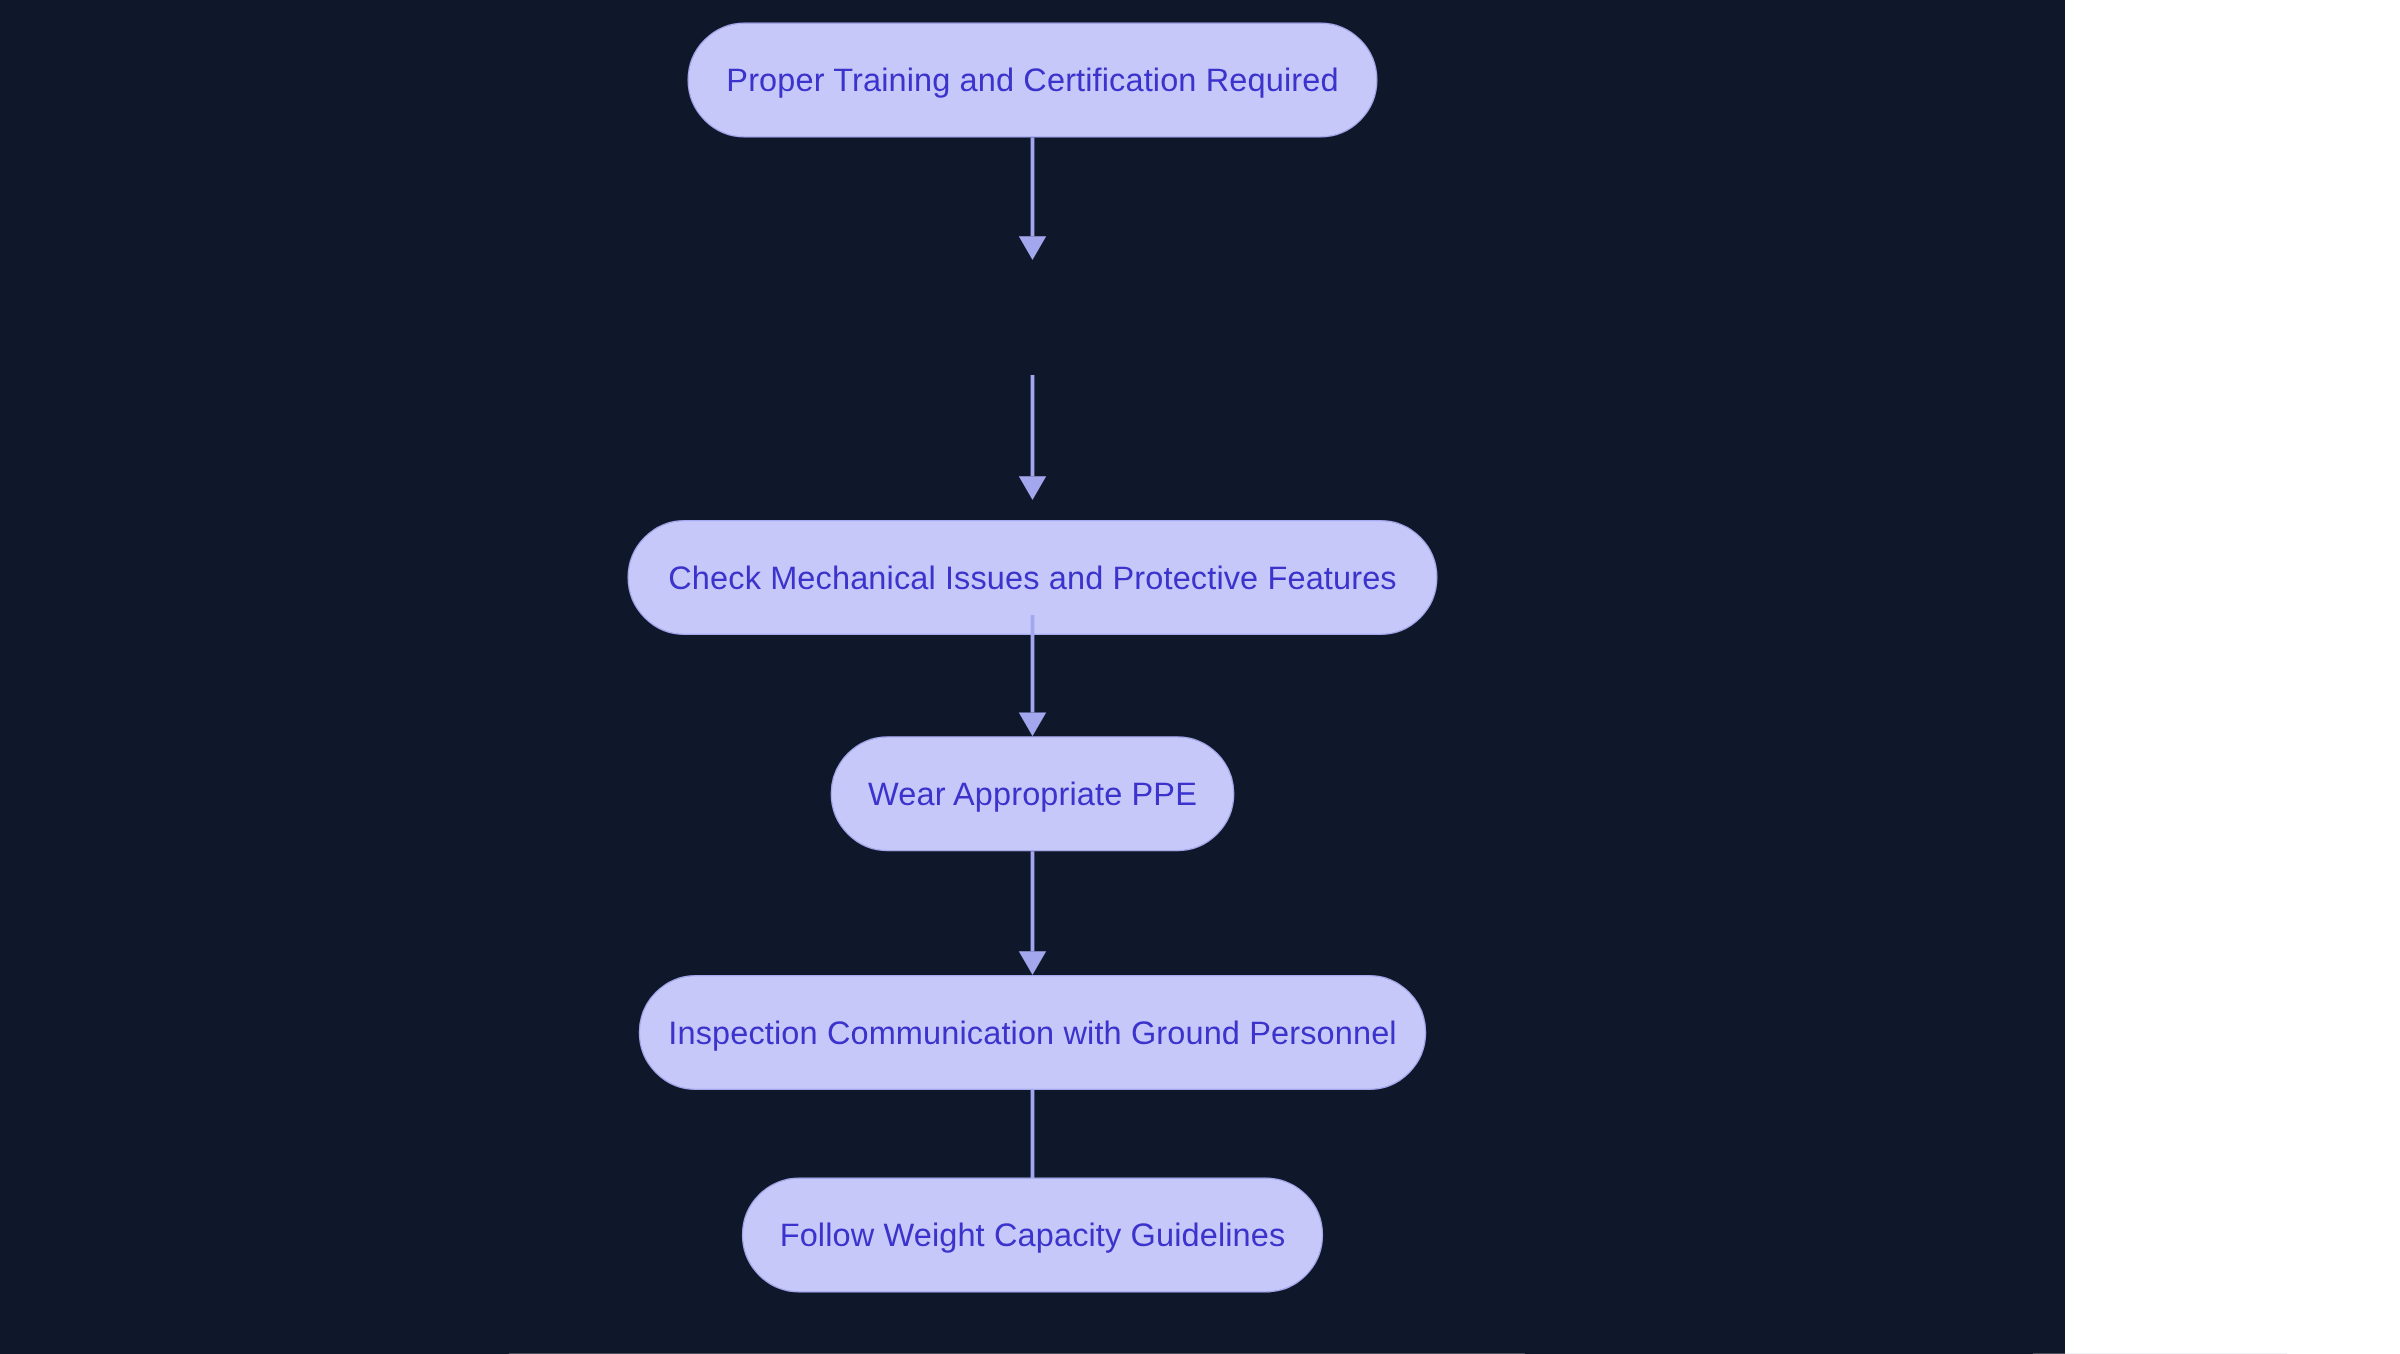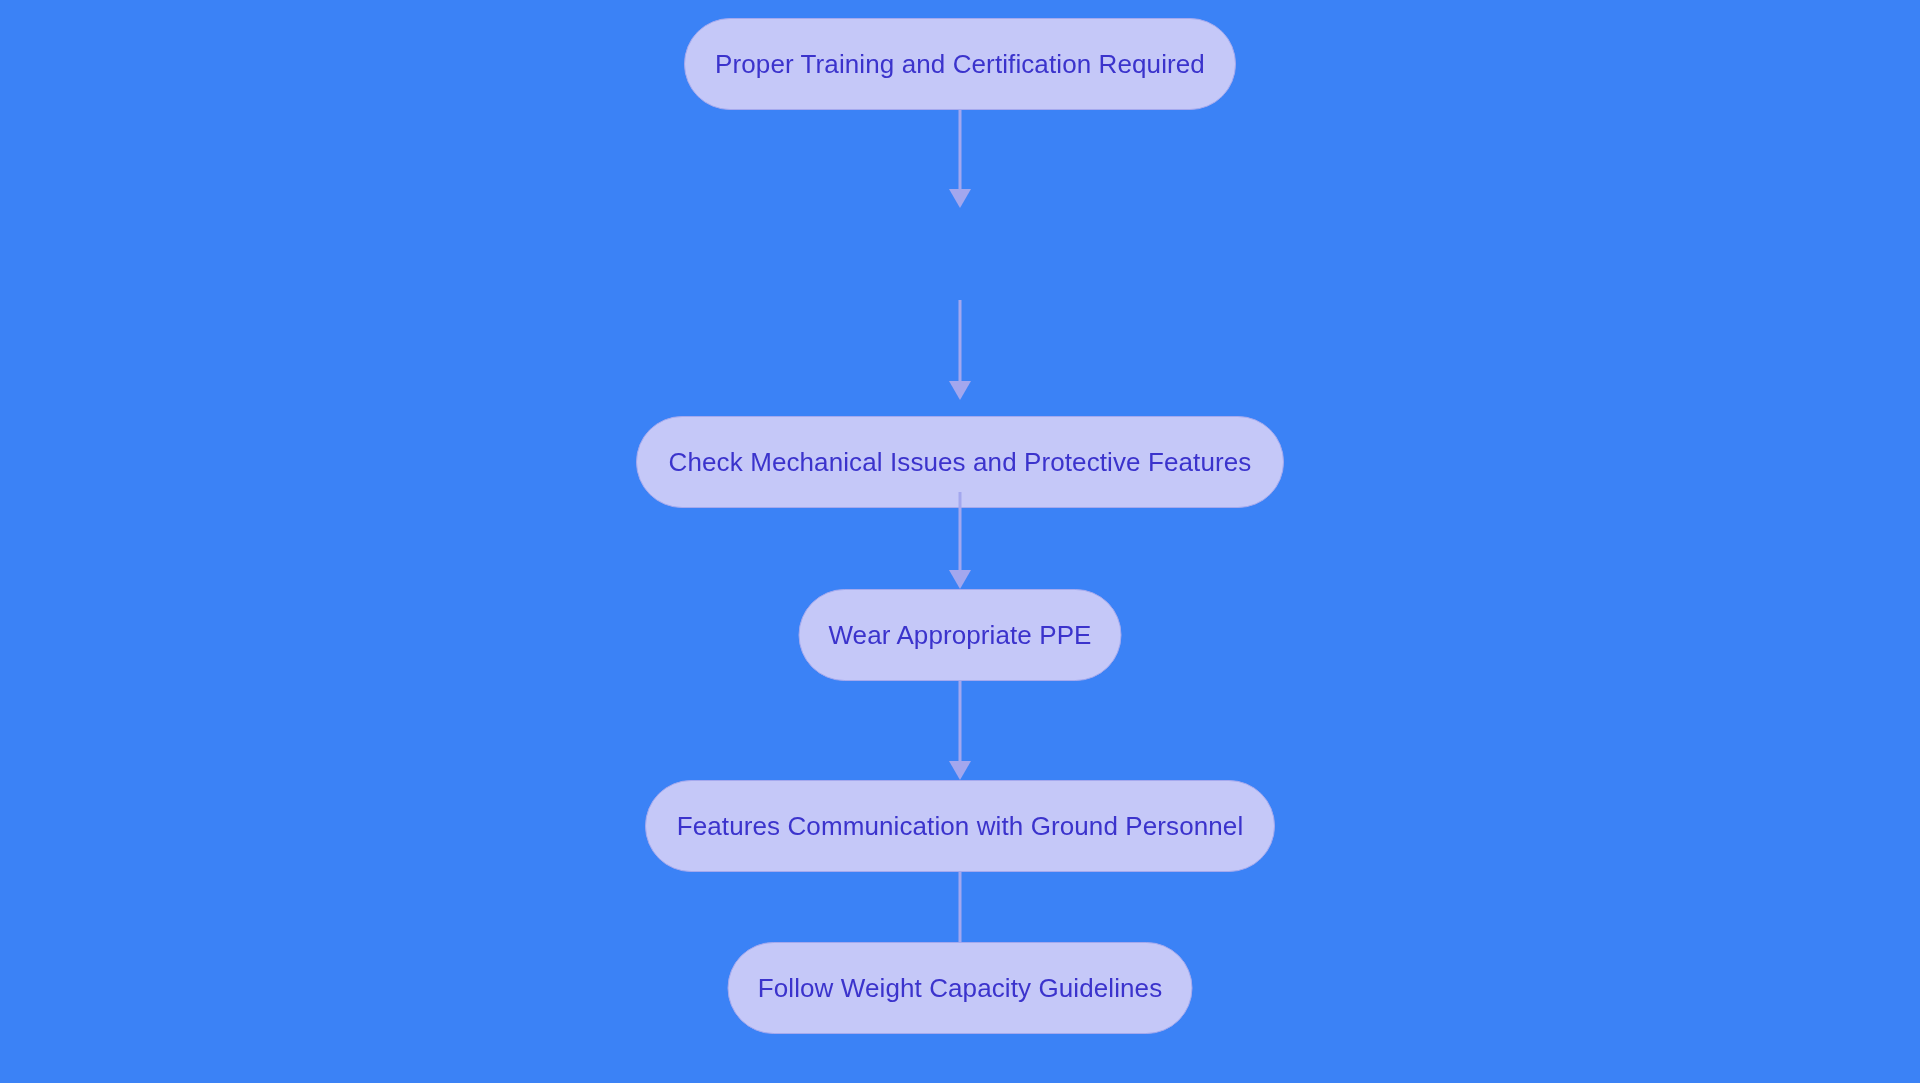--- a/index.html
+++ b/index.html
@@ -10,23 +10,23 @@
   }
   body {
     width: 1920px;
     height: 1083px;
     overflow: hidden;
     font-family: "Liberation Sans", sans-serif;
   }
 
   #flowchart-canvas {
     position: relative;
-    width: 1920px;
+    width: 1652px;
     height: 1083px;
-    background: #3b82f6;
+    background: #0f172a;
   }
 
   
   .node {
     position: absolute;
     left: 50%;
     transform: translateX(-50%);
     height: 92px;
     box-sizing: border-box;
     display: flex;
@@ -125,21 +125,21 @@
   <div class="node node-4">
     <span class="node-label">Wear Appropriate PPE</span>
   </div>
 
   <div class="connector conn-4">
     <div class="line"></div>
     <div class="head"></div>
   </div>
 
   <div class="node node-5">
-    <span class="node-label">Features Communication with Ground Personnel</span>
+    <span class="node-label">Inspection Communication with Ground Personnel</span>
   </div>
 
   <div class="connector conn-5">
     <div class="line"></div>
     <div class="head"></div>
   </div>
 
   <div class="node node-6">
     <span class="node-label">Follow Weight Capacity Guidelines</span>
   </div>

